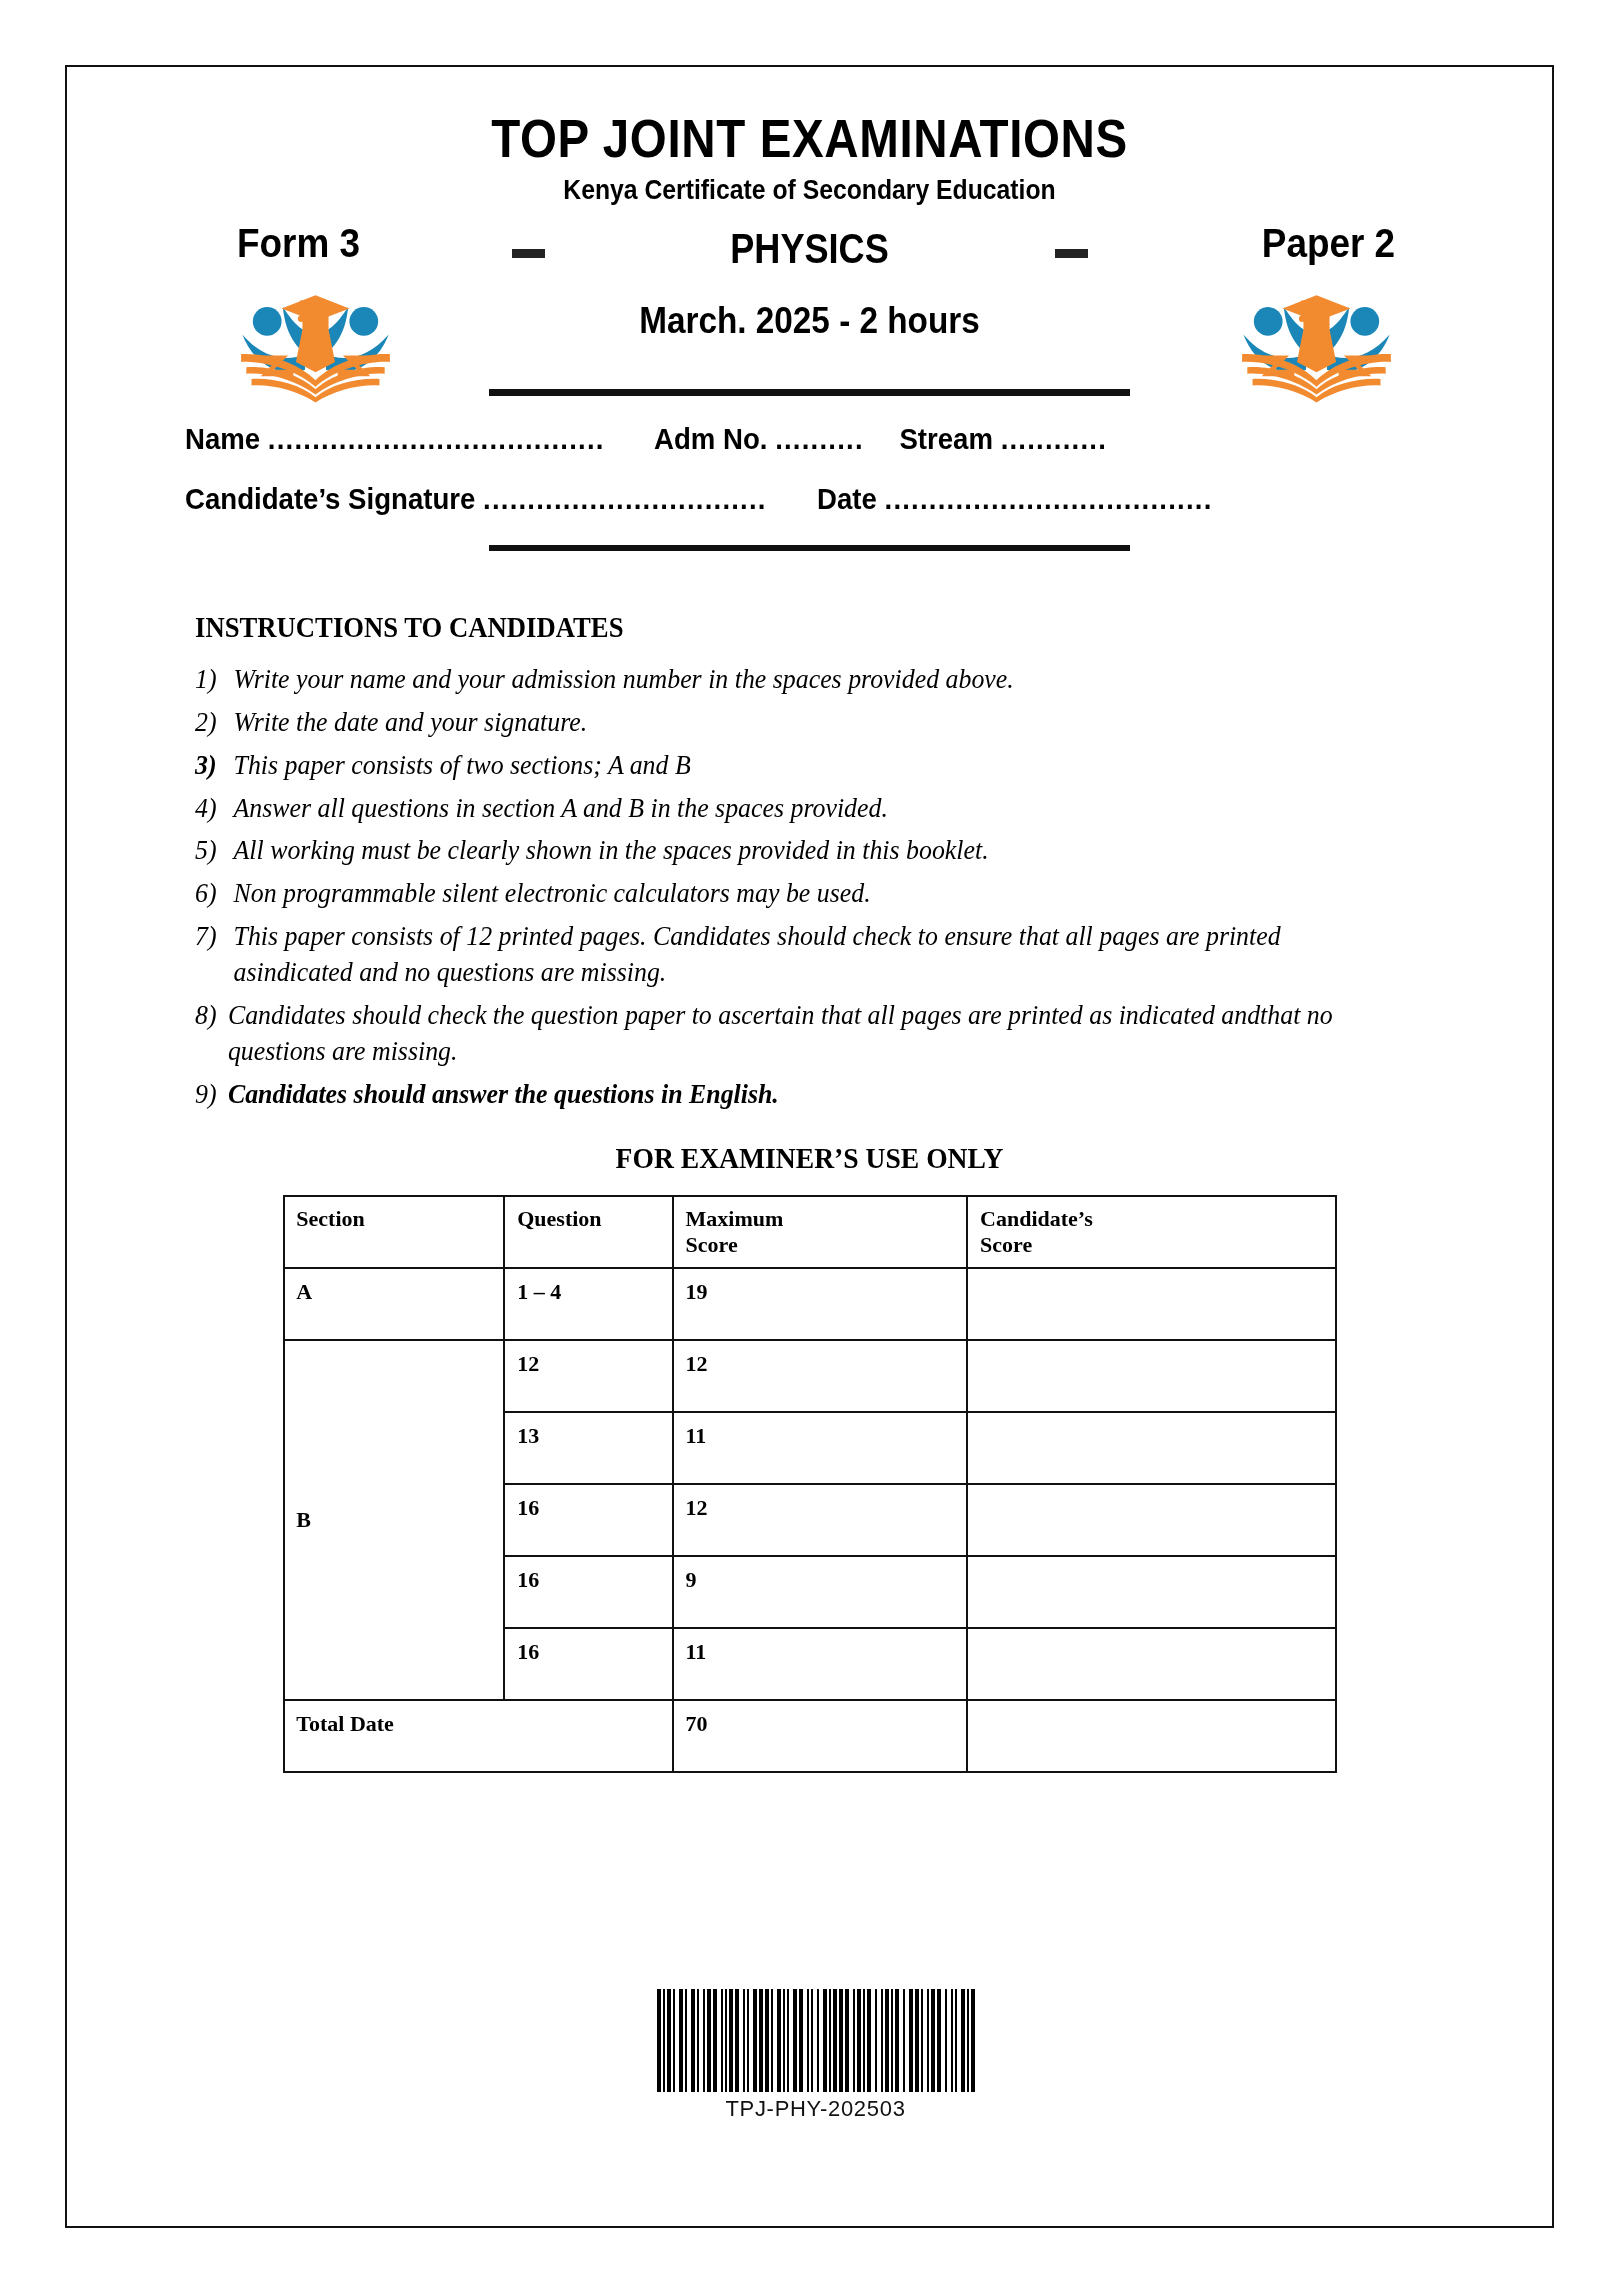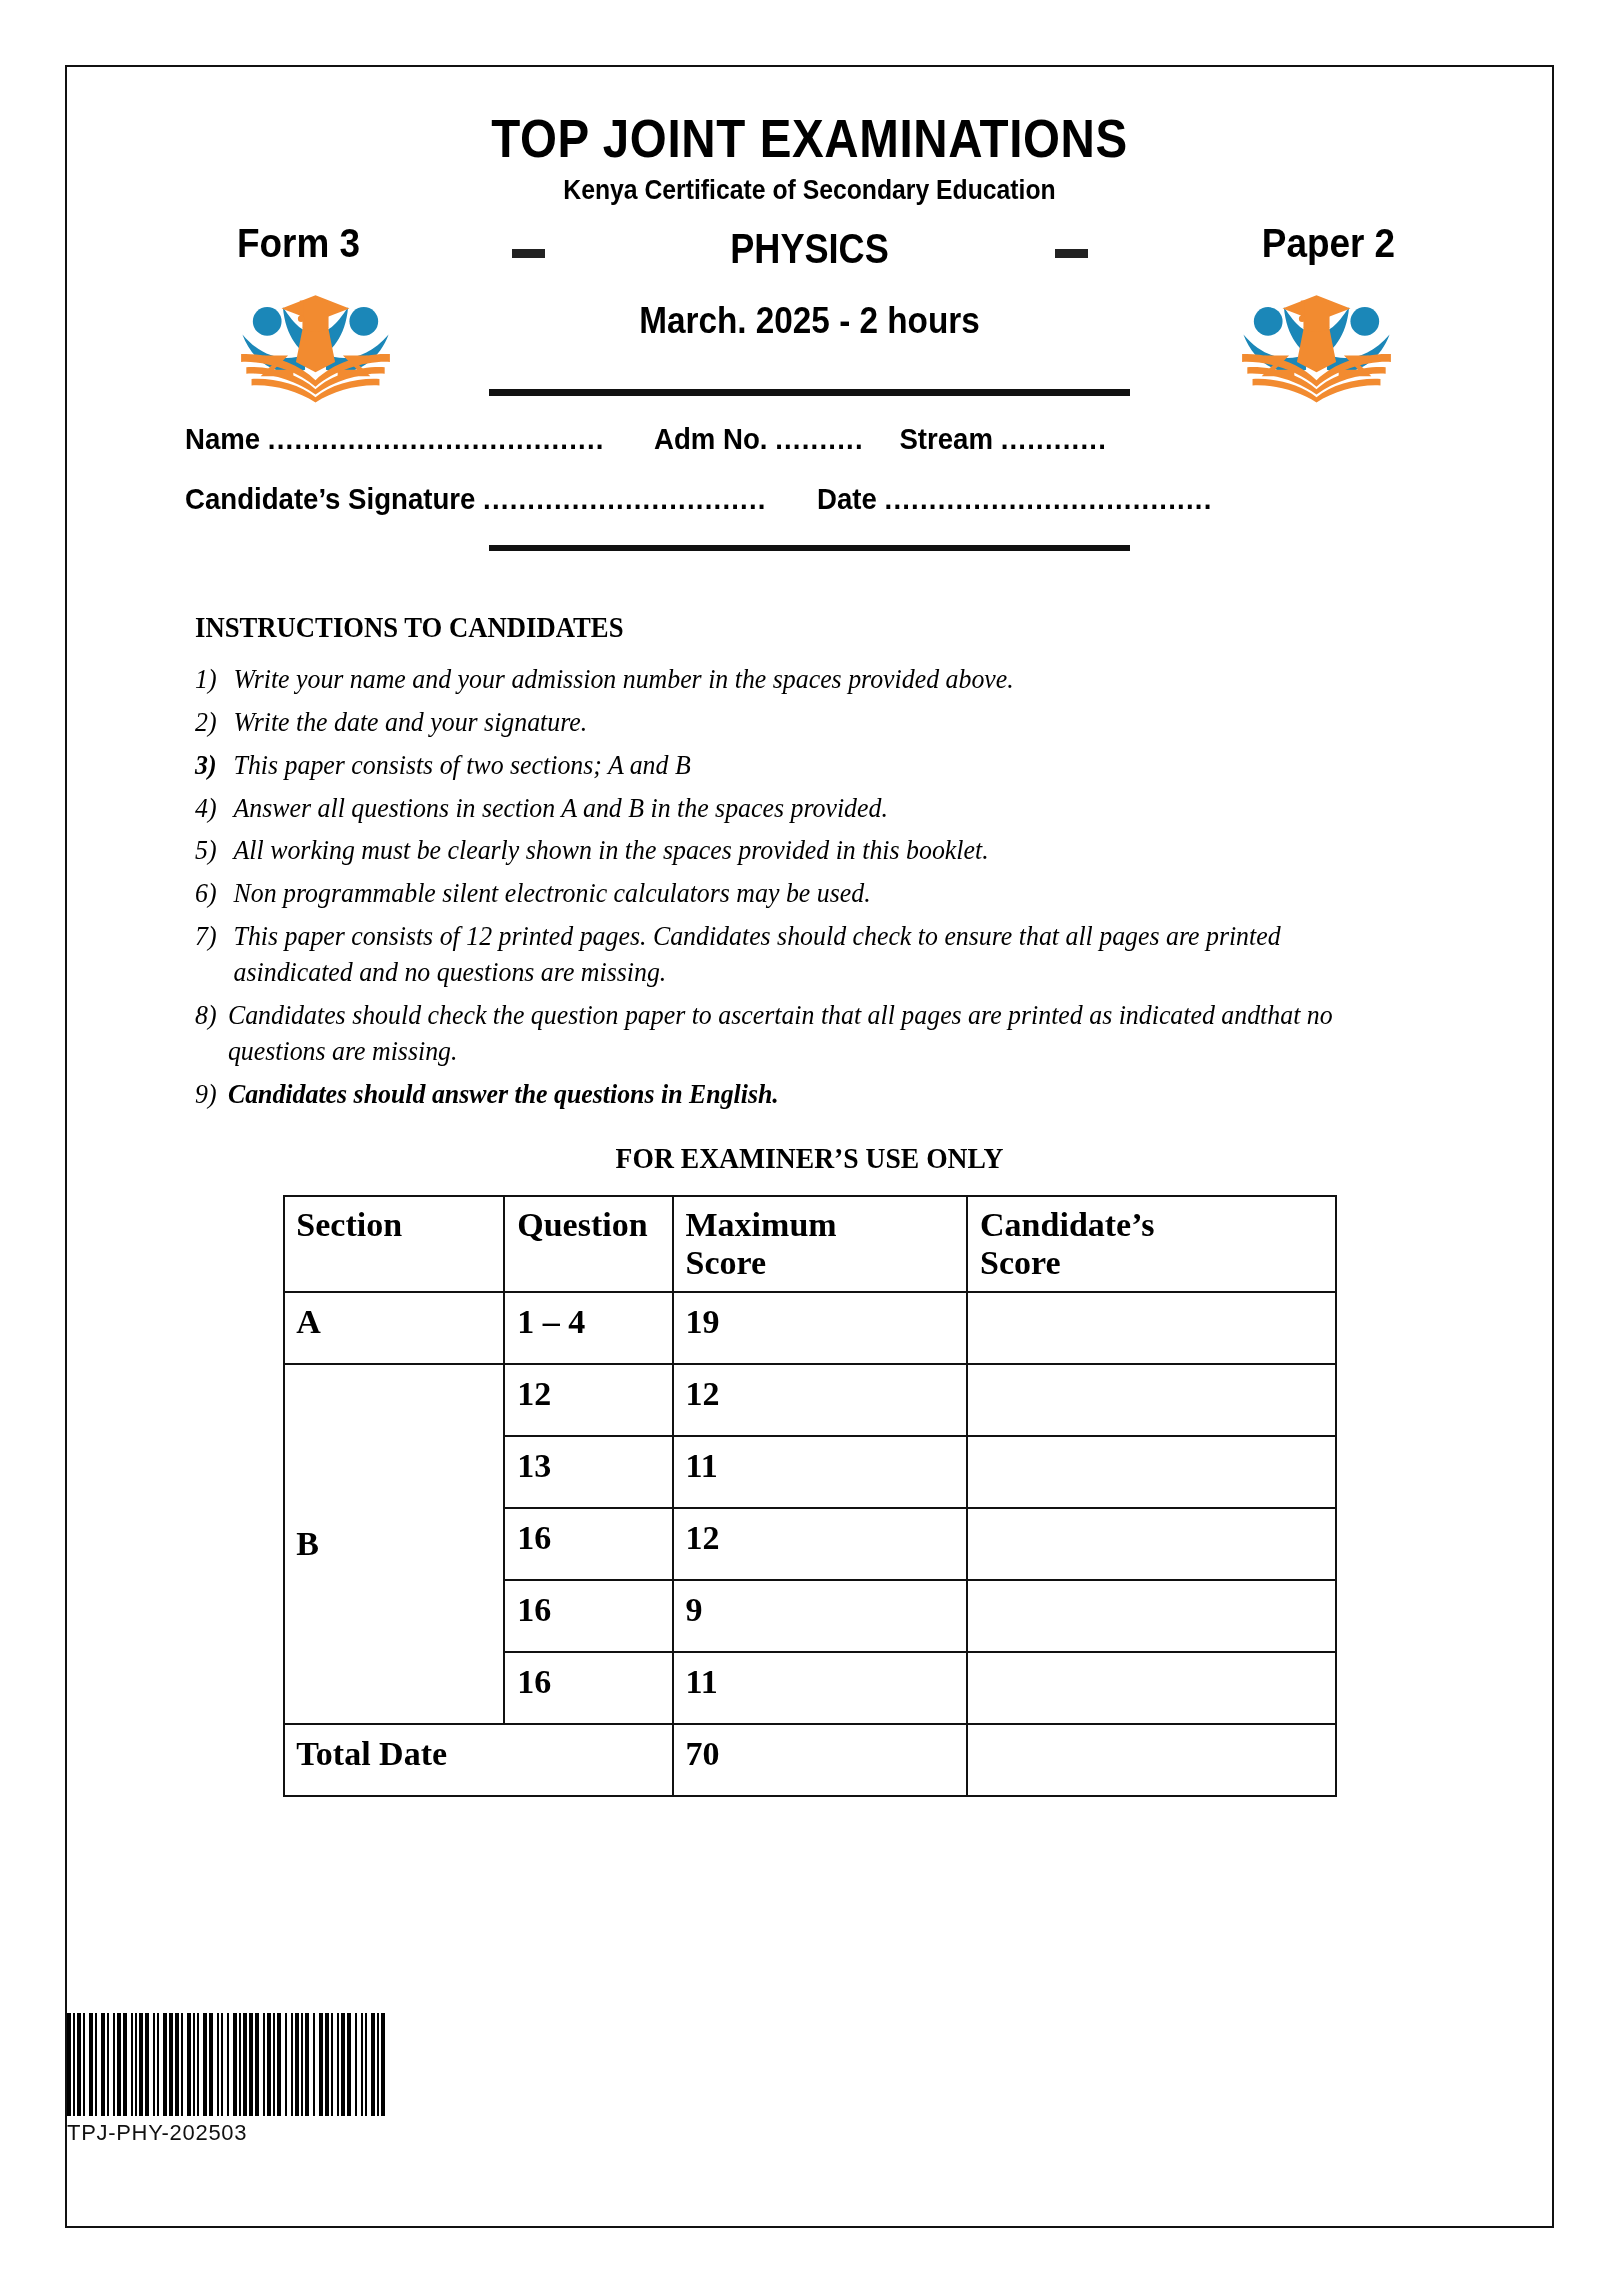--- a/index.html
+++ b/index.html
@@ -41,32 +41,32 @@
   .ins{display:flex;align-items:flex-start;font-style:italic;font-size:27.5px;line-height:1.32;margin-bottom:6.5px;transform:scaleX(.94);transform-origin:left center;}
   .ins .num{width:41px;flex:0 0 41px;}
   .ins .num.b{font-weight:700;font-style:italic;}
   .ins .txt{flex:1;}
   .ins.narrow .num{width:35px;flex:0 0 35px;}
 
   
   .tbl-title{text-align:center;font-weight:700;font-size:30px;font-family:"Liberation Serif",serif;transform:scaleX(.92);margin-top:29px;}
   .tbl-wrap{width:1054px;margin:19.6px auto 0 auto;}
   table{border-collapse:collapse;width:100%;table-layout:fixed;}
-  table td,table th{border:2px solid #111;font-weight:700;font-size:34px;font-family:"Liberation Serif",serif;text-align:left;vertical-align:top;padding:9.2px 11.8px;}
+  table td,table th{border:2px solid #111;font-weight:700;font-size:22px;font-family:"Liberation Serif",serif;text-align:left;vertical-align:top;padding:9.2px 11.8px;}
   th{font-weight:700;}
   col.c1{width:21%;}
   col.c2{width:16%;}
   col.c3{width:28%;}
   col.c4{width:35%;}
   .hd-cell .l2{display:block;}
   .r-tall{height:72px;}
   .vmid{vertical-align:middle;}
 
   
-  .bc-area{margin-top:216px;}
+  .bc-area{margin-top:216px;text-align:center;margin-left:12px;}
   .bc{display:inline-block;}
   .bars{display:flex;align-items:flex-end;height:103px;}
   .bars i{display:block;height:100%;background:#000;}
   .bc-label{font-family:"Liberation Sans",sans-serif;font-size:22px;letter-spacing:0.7px;margin-top:3.9px;color:#111;}
 </style>
 </head>
 <body>
 
 <div id="page">
 

